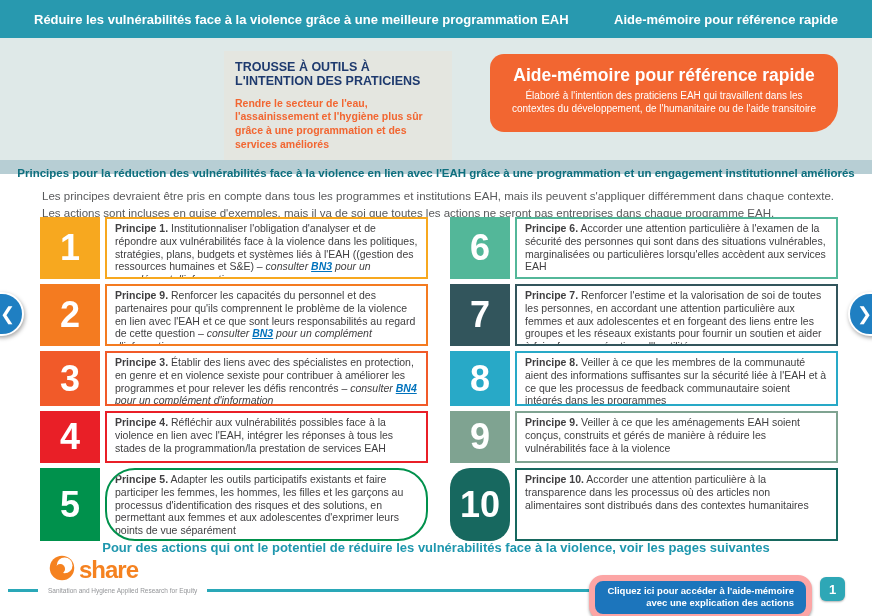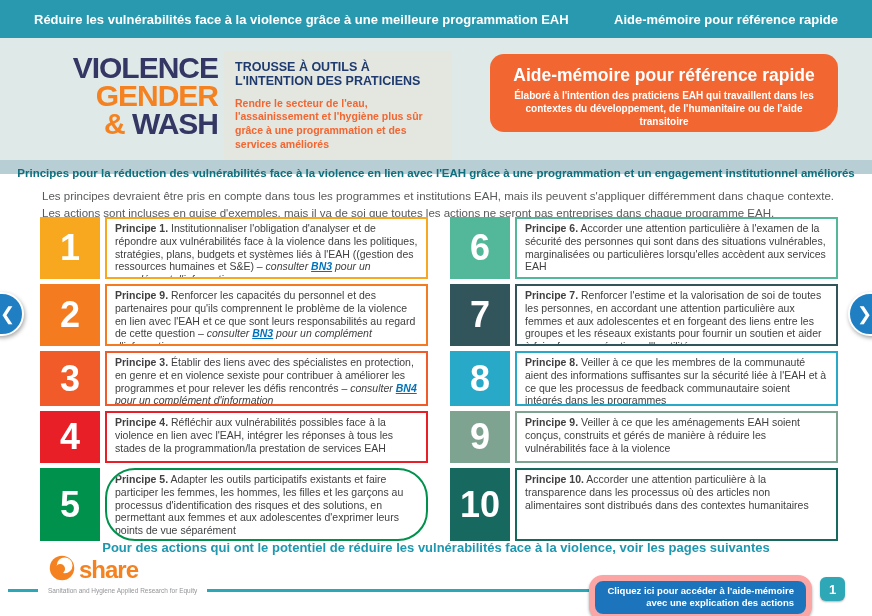--- a/index.html
+++ b/index.html
@@ -21,21 +21,21 @@
 
   .toolkit { position:absolute; left:224px; top:13px; width:228px; min-height:93px;
              background:#E4E6E0; padding:9px 11px; }
   .toolkit-title { color:#1E3A6E; font-weight:bold; font-size:12.5px; line-height:1.15; }
   .toolkit-sub { color:#F26631; font-weight:bold; font-size:10.5px; line-height:1.3; margin-top:8px; }
 
   .aide-box { position:absolute; left:490px; top:16px; width:348px; height:78px;
               border-radius:14px 14px 26px 14px; color:#fff; text-align:center;
               padding:11px 16px 0; }
   .aide-title { font-size:17.5px; font-weight:bold; }
-  .aide-sub { font-size:10px; font-weight:bold; line-height:1.3; margin-top:3px; }
+  .aide-sub { font-size:10px; font-weight:normal; line-height:1.3; margin-top:3px; }
 
   .strip { position:absolute; top:160px; left:0; right:0; height:14px; line-height:26px;
            text-align:center; font-weight:bold; font-size:11.5px; white-space:nowrap; }
 
   .intro { position:absolute; top:188px; left:42px; width:796px;
            font-size:11.5px; line-height:1.45; color:#58595B; }
 
   .grid { position:absolute; top:217px; left:40px; width:798px; display:grid;
           grid-template-columns:1fr 1fr; grid-template-rows:62px 62px 55px 52px 73px;
           column-gap:22px; row-gap:5px; grid-auto-flow:column; }
@@ -77,25 +77,20 @@
 </style>
 </head>
 <body>
 
 <header class="topbar" style="background-color: rgb(40, 153, 175);">
   <span>Réduire les vulnérabilités face à la violence grâce à une meilleure programmation EAH</span>
   <span>Aide-mémoire pour référence rapide</span>
 </header>
 
 <section class="masthead" style="background-color: rgb(223, 233, 232);">
-  <div class="logo">
-    <div class="logo-l1">VIOLENCE</div>
-    <div class="logo-l2">GENDER</div>
-    <div class="logo-l3"><span class="amp">&amp;</span> <span>WASH</span></div>
-  </div>
   <div class="toolkit" style="background-color: rgb(228, 230, 224);">
     <div class="toolkit-title">TROUSSE À OUTILS À L'INTENTION DES PRATICIENS</div>
     <div class="toolkit-sub">Rendre le secteur de l'eau, l'assainissement et l'hygiène plus sûr grâce à une programmation et des services améliorés</div>
   </div>
   <div class="aide-box" style="background-color: rgb(242, 102, 49);">
     <div class="aide-title">Aide-mémoire pour référence rapide</div>
     <div class="aide-sub">Élaboré à l'intention des praticiens EAH qui travaillent dans les contextes du développement, de l'humanitaire ou de l'aide transitoire</div>
   </div>
 </section>
 
@@ -154,21 +149,21 @@
       <p class="ptext"><b>Principe 8.</b><span> Veiller à ce que les membres de la communauté aient des informations suffisantes sur la sécurité liée à l'EAH et à ce que les processus de feedback communautaire soient intégrés dans les programmes</span></p>
     </div>
   </div>
   <div class="prow">
     <div class="ptile" style="background-color: rgb(127, 163, 145);">9</div>
     <div class="pbox" style="border-color: rgb(127, 163, 145);">
       <p class="ptext"><b>Principe 9.</b><span> Veiller à ce que les aménagements EAH soient conçus, construits et gérés de manière à réduire les vulnérabilités face à la violence</span></p>
     </div>
   </div>
   <div class="prow">
-    <div class="ptile" style="background-color: rgb(23, 104, 95);">10</div>
+    <div class="ptile" style="background-color: rgb(23, 104, 95); border-radius: 20px;">10</div>
     <div class="pbox" style="border-color: rgb(23, 104, 95);">
       <p class="ptext"><b>Principe 10.</b><span> Accorder une attention particulière à la transparence dans les processus où des articles non alimentaires sont distribués dans des contextes humanitaires</span></p>
     </div>
   </div>
 </div>
 
 <div class="cta" style="color: rgb(31, 151, 174);">Pour des actions qui ont le potentiel de réduire les vulnérabilités face à la violence, voir les pages suivantes</div>
 
 <div class="rule" style="background-color: rgb(42, 168, 184);"></div>
 

